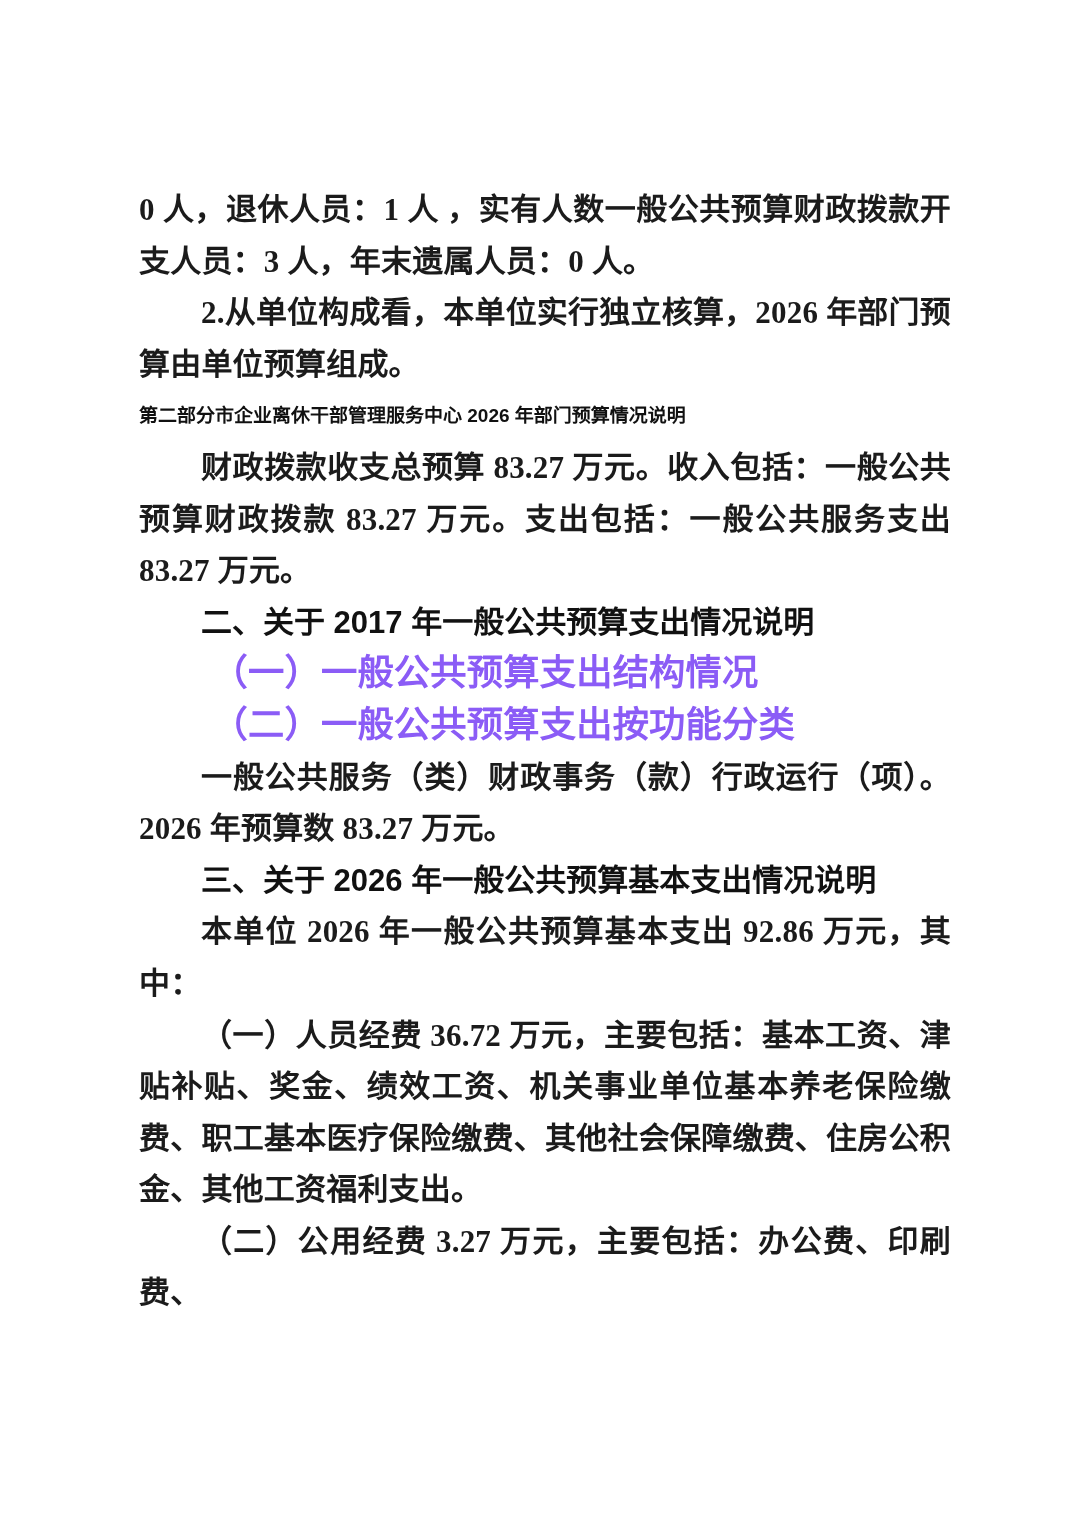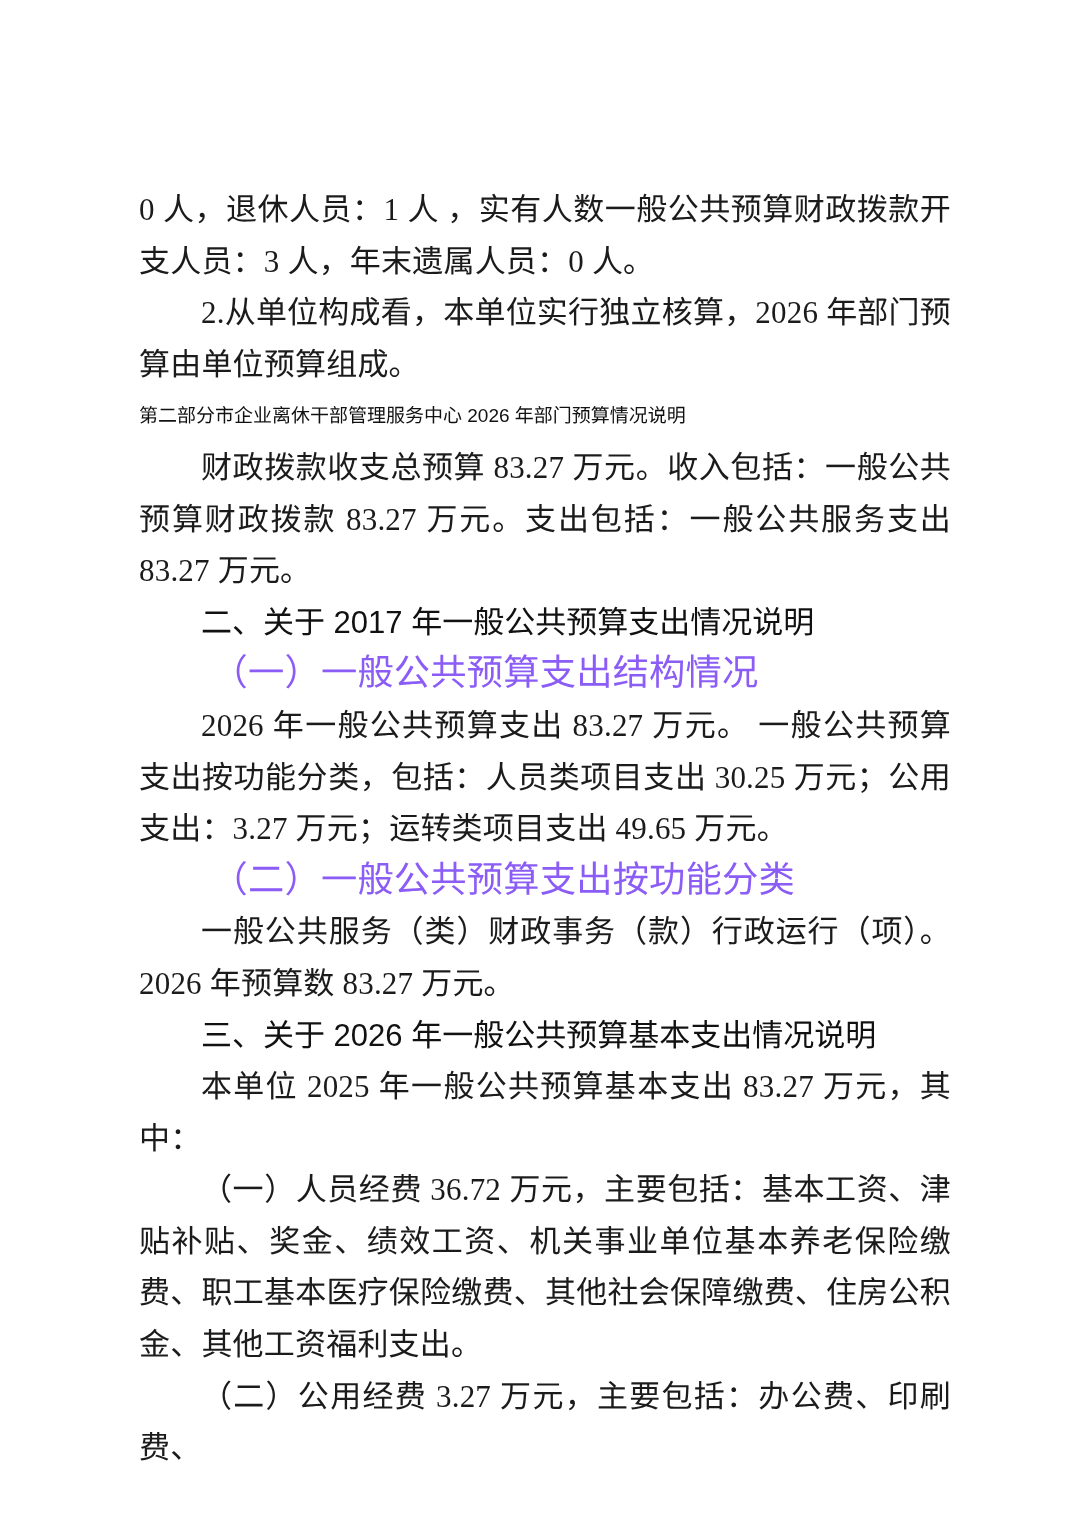--- a/index.html
+++ b/index.html
@@ -24,21 +24,21 @@
     font-family: "Liberation Serif", "DejaVu Serif", serif;
     font-size: 31px;
     line-height: 51.6px;
     text-align: justify;
     text-justify: inter-character;
     letter-spacing: 0.2px;
   }
   .doc p, .doc h1, .doc h2, .doc h3 {
     margin: 0;
     padding: 0;
-    font-weight: normal;
+    font-weight: bold;
   }
   .body {
     text-indent: 2em;
   }
   .body.noindent {
     text-indent: 0;
   }
   .h1 {
     font-family: "Liberation Sans", "DejaVu Sans", sans-serif;
     font-weight: 700;
@@ -65,21 +65,20 @@
 <body>
 
 <main class="page">
   <article class="doc">
     <p class="body noindent">0 人，退休人员：1 人 ，实有人数一般公共预算财政拨款开支人员：3 人，年末遗属人员：0 人。</p>
     <p class="body">2.从单位构成看，本单位实行独立核算，2026 年部门预算由单位预算组成。</p>
     <h1 class="h1">第二部分市企业离休干部管理服务中心 2026 年部门预算情况说明</h1>
     <p class="body">财政拨款收支总预算 83.27 万元。收入包括：一般公共预算财政拨款 83.27 万元。支出包括：一般公共服务支出 83.27 万元。</p>
     <h2 class="h2">二、关于 2017 年一般公共预算支出情况说明</h2>
     <h3 class="h3">（一）一般公共预算支出结构情况</h3>
-    <p class="body">2026 年一般公共预算支出 83.27 万元。 一般公共预算支出按功能分类，包括：人员类项目支出 30.25 万元；公用支出：3.27 万元；运转类项目支出 49.65 万元。</p>
     <h3 class="h3">（二）一般公共预算支出按功能分类</h3>
     <p class="body">一般公共服务（类）财政事务（款）行政运行（项）。2026 年预算数 83.27 万元。</p>
     <h2 class="h2">三、关于 2026 年一般公共预算基本支出情况说明</h2>
-    <p class="body">本单位 2025 年一般公共预算基本支出 83.27 万元，其中：</p>
+    <p class="body">本单位 2026 年一般公共预算基本支出 92.86 万元，其中：</p>
     <p class="body">（一）人员经费 36.72 万元，主要包括：基本工资、津贴补贴、奖金、绩效工资、机关事业单位基本养老保险缴费、职工基本医疗保险缴费、其他社会保障缴费、住房公积金、其他工资福利支出。</p>
     <p class="body">（二）公用经费 3.27 万元，主要包括：办公费、印刷费、</p>
   </article>
 </main>
 
 </body></html>

